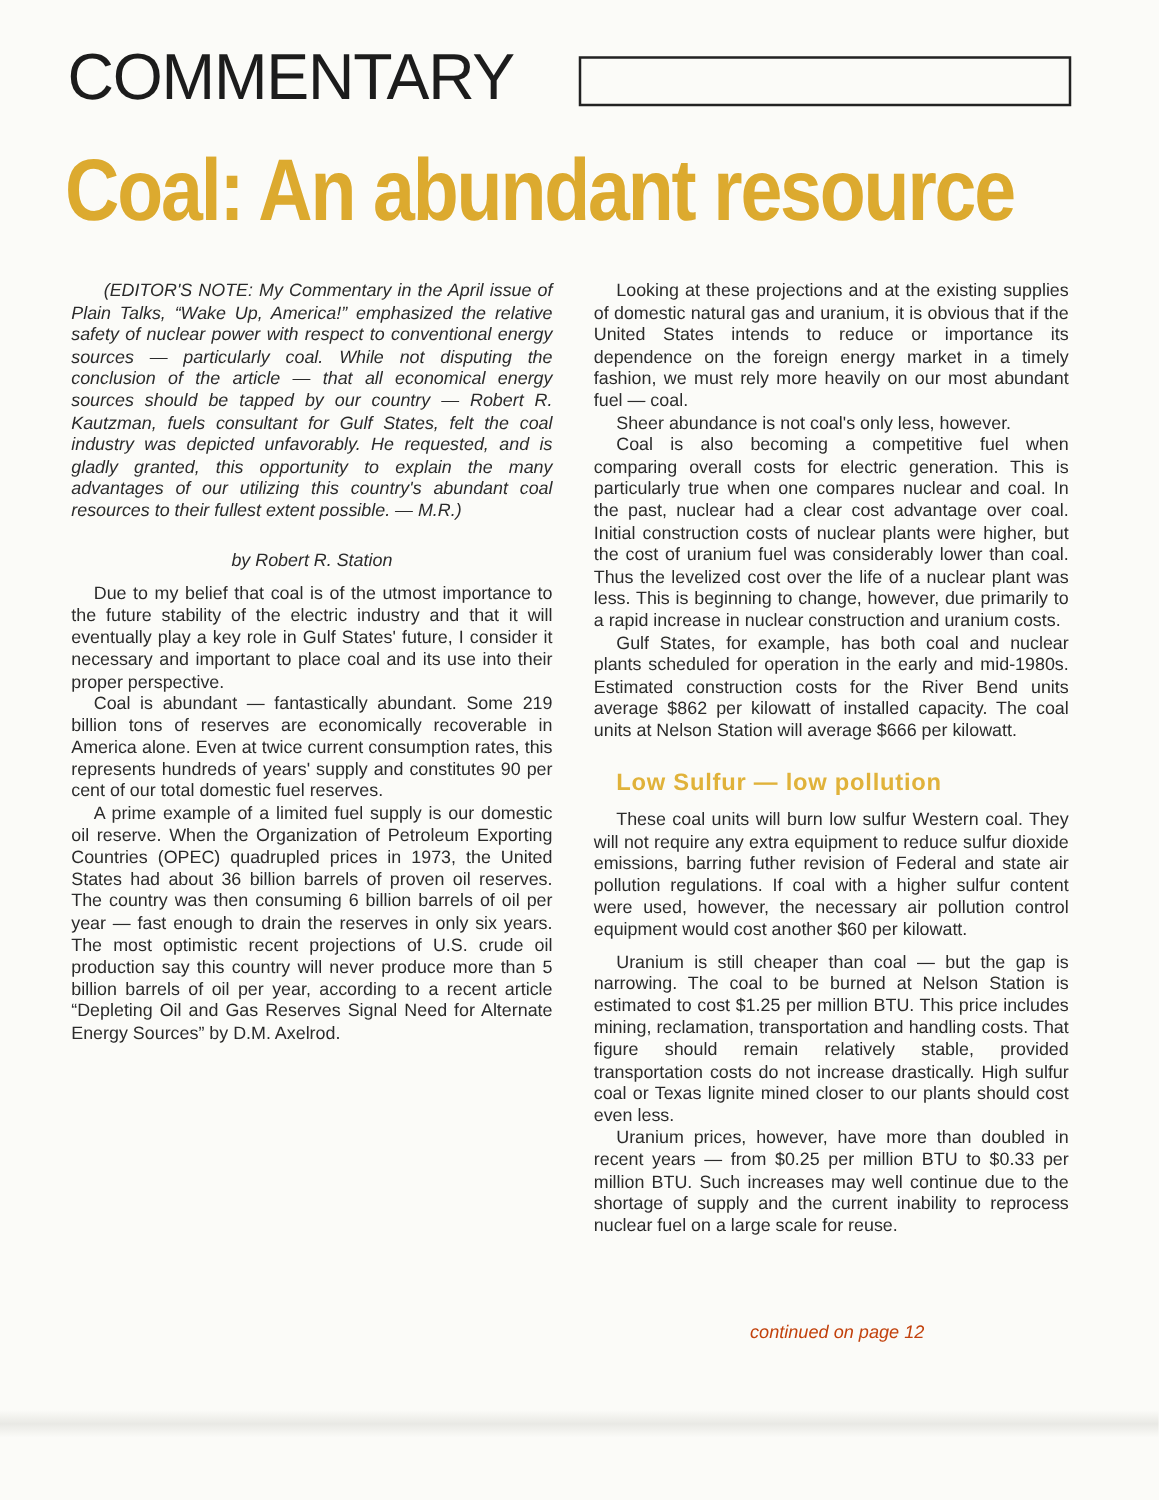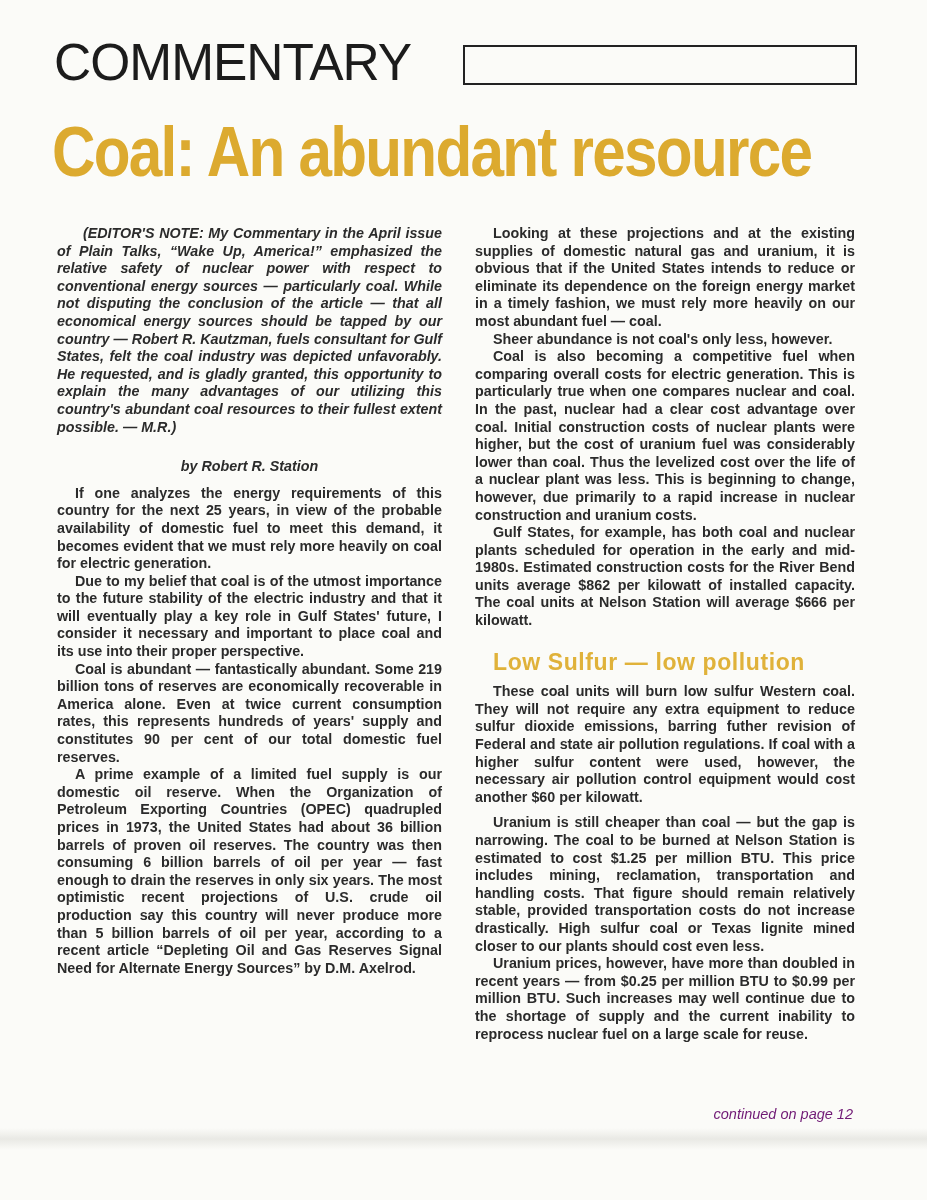--- a/index.html
+++ b/index.html
@@ -30,62 +30,61 @@
       transform: scaleX(0.86); transform-origin: left top;
       white-space: nowrap;
     }
     .col {
       position: absolute; top: 225px; width: 385px;
       font-size: 14.3px; line-height: 17.6px; color: #2b2b2b;
       text-align: justify;
     }
     .col.left { left: 57px; }
     .col.right { left: 475px; width: 380px; }
-    .col p { margin: 0; text-indent: 18px; font-weight: bold; }
+    .col p { margin: 0; text-indent: 18px; }
     .note { font-style: italic; margin: 0; text-indent: 26px !important; }
     .byline { font-style: italic; text-align: center; margin: 22px 0 9px 0 !important; text-indent: 0 !important; }
     h2.sub {
       font-family: "Liberation Sans", sans-serif;
       font-weight: 700; color: #e0b23a; font-size: 22.5px;
       margin: 18px 0 12px 0; letter-spacing: 0.6px; text-align: left;
       white-space: nowrap;
     }
-    .col.right h2.sub { margin: 24px 0 12px 18px; font-size: 23px; }
+    .col.right h2.sub { margin: 24px 0 12px 18px; font-size: 19px; }
     .continued {
-      position: absolute; left: 600px; top: 1106px; width: 253px; text-align: right;
-      font-style: italic; font-size: 14.5px; color: #701a75;
+      position: absolute; left: 600px; top: 1058px; width: 253px; text-align: left;
+      font-style: italic; font-size: 14.5px; color: #c2410c;
     }
     .shade {
       position: absolute; left: 0; top: 1128px; width: 927px; height: 22px;
       background: linear-gradient(to bottom, rgba(230,230,226,0), rgba(225,225,220,0.7) 50%, rgba(240,240,236,0));
     }
   </style>
 </head>
 <body>
 
 <div class="page">
   <div class="kicker">COMMENTARY</div>
   <div class="kicker-box"></div>
   <h1 class="title" style="margin:0;">Coal: An abundant resource</h1>
 
   <div class="col left">
     <p class="note">(EDITOR'S NOTE: My Commentary in the April issue of Plain Talks, “Wake Up, America!” emphasized the relative safety of nuclear power with respect to conventional energy sources — particularly coal. While not disputing the conclusion of the article — that all economical energy sources should be tapped by our country — Robert R. Kautzman, fuels consultant for Gulf States, felt the coal industry was depicted unfavorably. He requested, and is gladly granted, this opportunity to explain the many advantages of our utilizing this country's abundant coal resources to their fullest extent possible. — M.R.)</p>
     <p class="byline">by Robert R. Station</p>
-    <p>If one analyzes the energy requirements of this country for the next 25 years, in view of the probable availability of domestic fuel to meet this demand, it becomes evident that we must rely more heavily on coal for electric generation.</p>
     <p>Due to my belief that coal is of the utmost importance to the future stability of the electric industry and that it will eventually play a key role in Gulf States' future, I consider it necessary and important to place coal and its use into their proper perspective.</p>
     <p>Coal is abundant — fantastically abundant. Some 219 billion tons of reserves are economically recoverable in America alone. Even at twice current consumption rates, this represents hundreds of years' supply and constitutes 90 per cent of our total domestic fuel reserves.</p>
     <p>A prime example of a limited fuel supply is our domestic oil reserve. When the Organization of Petroleum Exporting Countries (OPEC) quadrupled prices in 1973, the United States had about 36 billion barrels of proven oil reserves. The country was then consuming 6 billion barrels of oil per year — fast enough to drain the reserves in only six years. The most optimistic recent projections of U.S. crude oil production say this country will never produce more than 5 billion barrels of oil per year, according to a recent article “Depleting Oil and Gas Reserves Signal Need for Alternate Energy Sources” by D.M. Axelrod.</p>
   </div>
 
   <div class="col right">
-    <p>Looking at these projections and at the existing supplies of domestic natural gas and uranium, it is obvious that if the United States intends to reduce or eliminate its dependence on the foreign energy market in a timely fashion, we must rely more heavily on our most abundant fuel — coal.</p>
+    <p>Looking at these projections and at the existing supplies of domestic natural gas and uranium, it is obvious that if the United States intends to reduce or importance its dependence on the foreign energy market in a timely fashion, we must rely more heavily on our most abundant fuel — coal.</p>
     <p>Sheer abundance is not coal's only less, however.</p>
     <p>Coal is also becoming a competitive fuel when comparing overall costs for electric generation. This is particularly true when one compares nuclear and coal. In the past, nuclear had a clear cost advantage over coal. Initial construction costs of nuclear plants were higher, but the cost of uranium fuel was considerably lower than coal. Thus the levelized cost over the life of a nuclear plant was less. This is beginning to change, however, due primarily to a rapid increase in nuclear construction and uranium costs.</p>
     <p>Gulf States, for example, has both coal and nuclear plants scheduled for operation in the early and mid-1980s. Estimated construction costs for the River Bend units average $862 per kilowatt of installed capacity. The coal units at Nelson Station will average $666 per kilowatt.</p>
     <h2 class="sub">Low Sulfur — low pollution</h2>
     <p>These coal units will burn low sulfur Western coal. They will not require any extra equipment to reduce sulfur dioxide emissions, barring futher revision of Federal and state air pollution regulations. If coal with a higher sulfur content were used, however, the necessary air pollution control equipment would cost another $60 per kilowatt.</p>
     <p style="margin-top:8px;">Uranium is still cheaper than coal — but the gap is narrowing. The coal to be burned at Nelson Station is estimated to cost $1.25 per million BTU. This price includes mining, reclamation, transportation and handling costs. That figure should remain relatively stable, provided transportation costs do not increase drastically. High sulfur coal or Texas lignite mined closer to our plants should cost even less.</p>
-    <p>Uranium prices, however, have more than doubled in recent years — from $0.25 per million BTU to $0.99 per million BTU. Such increases may well continue due to the shortage of supply and the current inability to reprocess nuclear fuel on a large scale for reuse.</p>
+    <p>Uranium prices, however, have more than doubled in recent years — from $0.25 per million BTU to $0.33 per million BTU. Such increases may well continue due to the shortage of supply and the current inability to reprocess nuclear fuel on a large scale for reuse.</p>
   </div>
 
   <div class="continued">continued on page 12</div>
   <div class="shade"></div>
 </div>
 
 </body></html>

